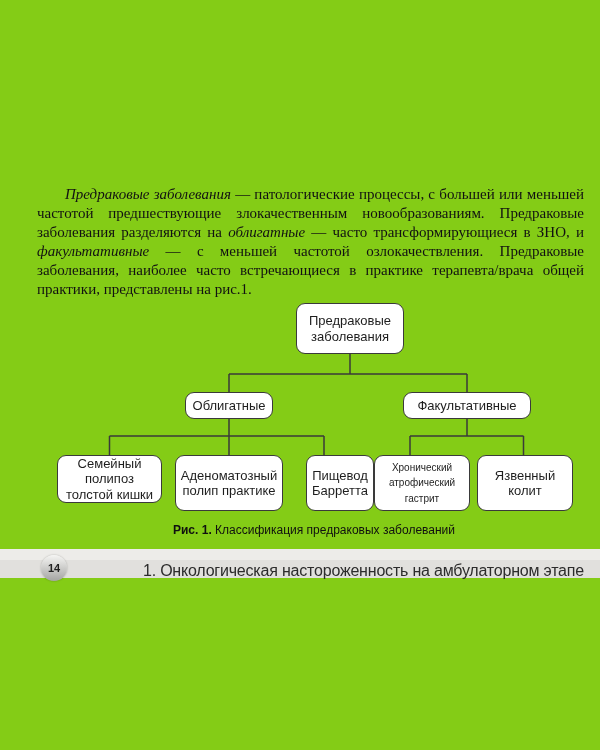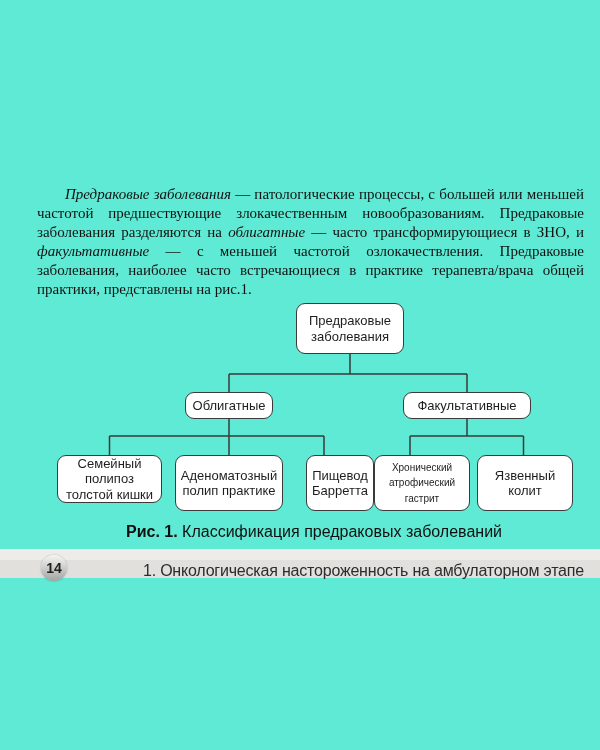--- a/index.html
+++ b/index.html
@@ -1,20 +1,20 @@
 <!DOCTYPE html>
 <html><head>
 <meta charset="utf-8">
 <style>
   html,body{margin:0;padding:0}
   body{
     width:600px;height:750px;position:relative;overflow:hidden;
     background:#ffffff;font-family:"Liberation Serif",serif;color:#141414;
   }
-  .scan-page{position:absolute;inset:0;background:#5eead4}
+  .scan-page{position:absolute;inset:0;background:#84cc16}
 
   
   .body-text{
     position:absolute;left:37px;top:170px;width:547px;
     font-size:15px;line-height:19px;text-align:justify;text-indent:28px;
     color:#121212;
   }
   .body-text .it{font-style:italic}
 
   
@@ -32,32 +32,32 @@
   #b-fak {left:403px;top:392px;width:128px;height:27px}
   #b-c1  {left:57px; top:455px;width:105px;height:48px}
   #b-c2  {left:175px;top:455px;width:108px;height:56px}
   #b-c3  {left:306px;top:455px;width:68px; height:56px}
   #b-c4  {left:374px;top:455px;width:96px; height:56px;font-size:10px}
   #b-c5  {left:477px;top:455px;width:96px; height:56px}
 
   
   .caption{
     position:absolute;left:40px;right:12px;top:523px;text-align:center;
-    font-family:"Liberation Sans",sans-serif;font-size:16px;color:#101010;
+    font-family:"Liberation Sans",sans-serif;font-size:12px;color:#101010;
   }
   .caption .lbl{font-weight:bold}
 
   
   .band-light{position:absolute;left:0;top:549px;width:600px;height:11px;background:#edece9}
   .band-dark {position:absolute;left:0;top:560px;width:600px;height:18px;background:#e1e0dd}
   .page-circle{
     position:absolute;left:41px;top:555px;width:26px;height:26px;border-radius:50%;
     background:linear-gradient(#f5f5f3,#a4a4a2);
     display:flex;align-items:center;justify-content:center;
-    font-family:"Liberation Sans",sans-serif;font-size:14px;font-weight:bold;color:#1f1f1f;
+    font-family:"Liberation Sans",sans-serif;font-size:11px;font-weight:bold;color:#1f1f1f;
     box-shadow:0 0 2px rgba(0,0,0,.28);
   }
   .chapter{
     position:absolute;right:16px;top:562px;
     font-family:"Liberation Sans",sans-serif;font-size:16px;color:#2c2c2c;
     letter-spacing:-0.2px;
   }
 </style>
 </head>
 <body>

